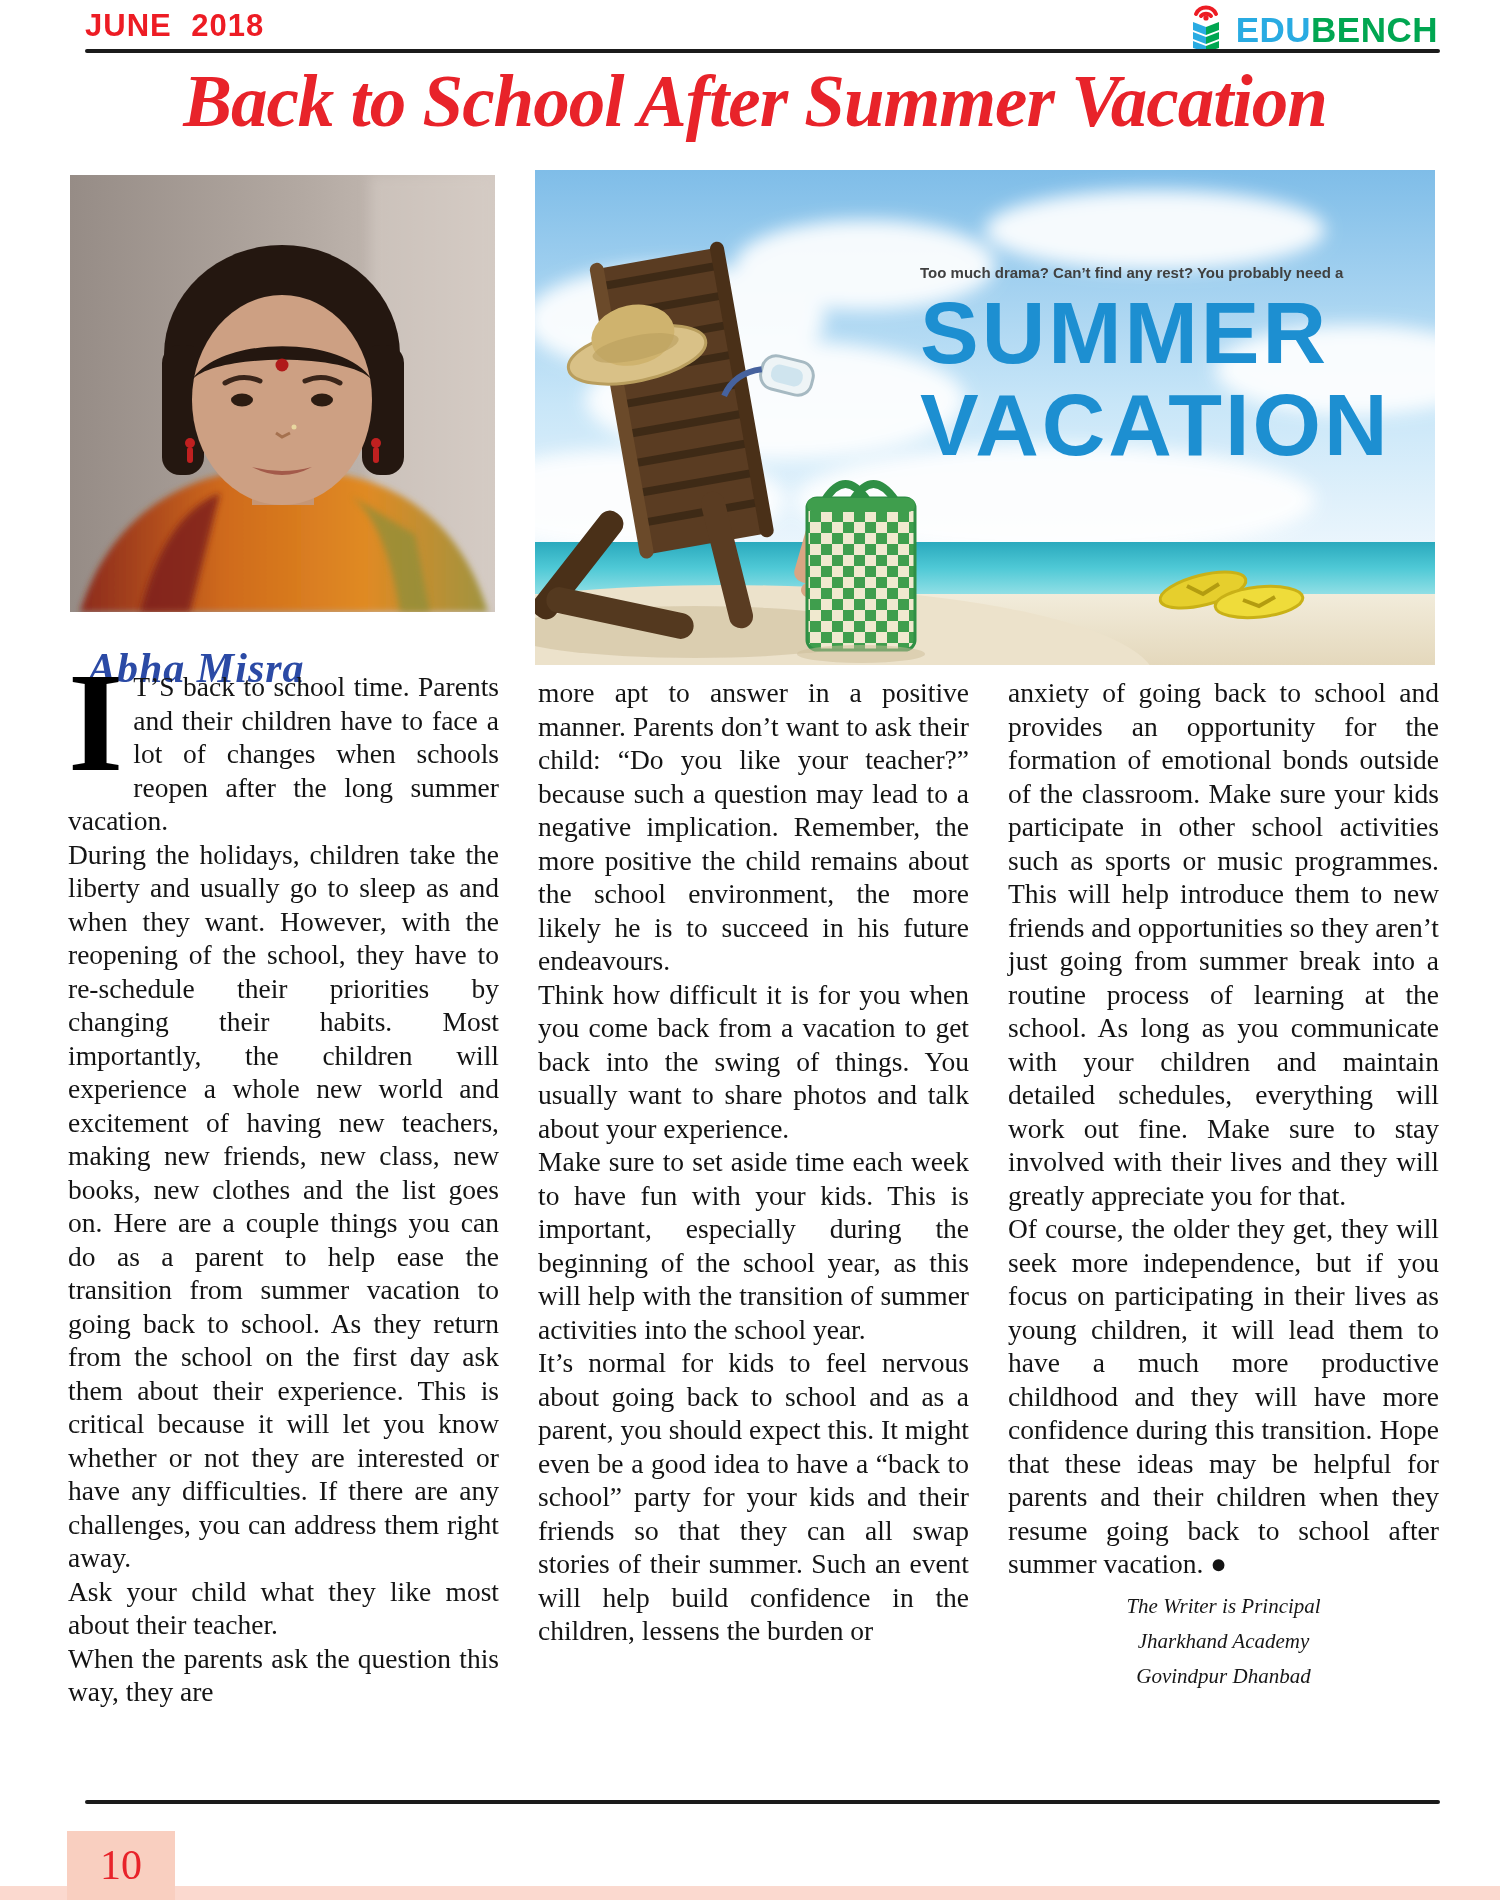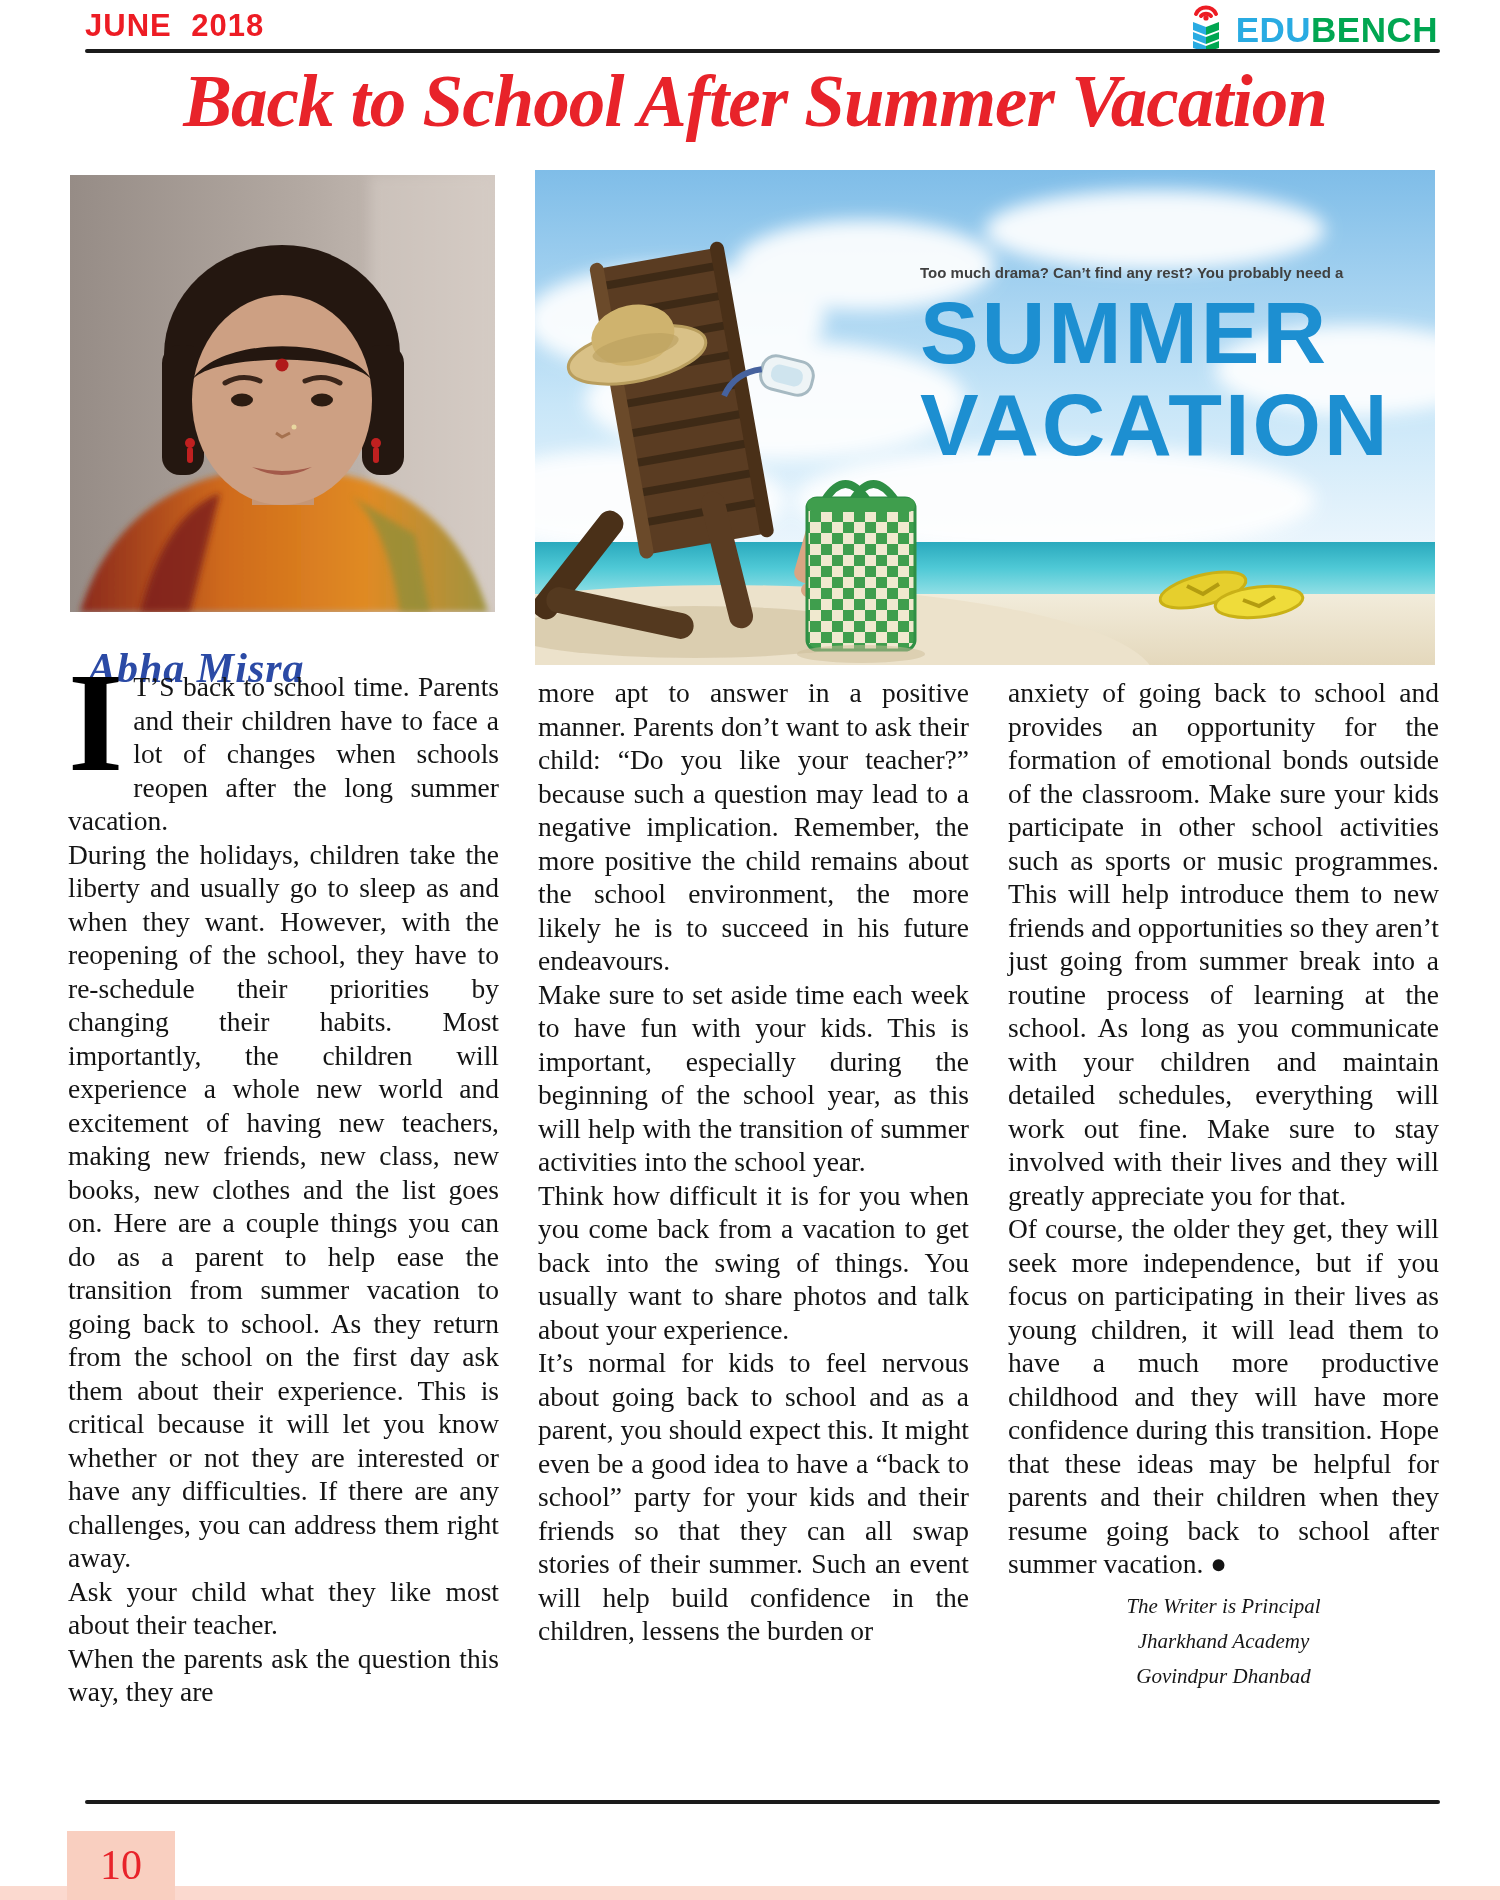--- a/index.html
+++ b/index.html
@@ -301,22 +301,22 @@
 
 <div class="col" id="col1">
   <p><span class="dropcap">I</span><span>T’S back to school time. Parents and their children have to face a lot of changes when schools reopen after the long summer vacation.</span></p>
   <p>During the holidays, children take the liberty and usually go to sleep as and when they want. However, with the reopening of the school, they have to re-schedule their priorities by changing their habits. Most importantly, the children will experience a whole new world and excitement of having new teachers, making new friends, new class, new books, new clothes and the list goes on. Here are a couple things you can do as a parent to help ease the transition from summer vacation to going back to school. As they return from the school on the first day ask them about their experience. This is critical because it will let you know whether or not they are interested or have any difficulties. If there are any challenges, you can address them right away.</p>
   <p>Ask your child what they like most about their teacher.</p>
   <p>When the parents ask the question this way, they are</p>
 </div>
 
 <div class="col" id="col2">
   <p>more apt to answer in a positive manner. Parents don’t want to ask their child: “Do you like your teacher?” because such a question may lead to a negative implication. Remember, the more positive the child remains about the school environment, the more likely he is to succeed in his future endeavours.</p>
+  <p>Think how difficult it is for you when you come back from a vacation to get back into the swing of things. You usually want to share photos and talk about your experience.</p>
   <p>Make sure to set aside time each week to have fun with your kids. This is important, especially during the beginning of the school year, as this will help with the transition of summer activities into the school year.</p>
-  <p>Think how difficult it is for you when you come back from a vacation to get back into the swing of things. You usually want to share photos and talk about your experience.</p>
   <p>It’s normal for kids to feel nervous about going back to school and as a parent, you should expect this. It might even be a good idea to have a “back to school” party for your kids and their friends so that they can all swap stories of their summer.  Such an event will help build confidence in the children, lessens the burden or</p>
 </div>
 
 <div class="col" id="col3">
   <p>anxiety of going back to school and provides an opportunity for the formation of emotional bonds outside of the classroom. Make sure your kids participate in other school activities such as sports or music programmes. This will help introduce them to new friends and opportunities so they aren’t just going from summer break into a routine process of learning at the school. As long as you communicate with your children and maintain detailed schedules, everything will work out fine. Make sure to stay involved with their lives and they will greatly appreciate you for that.</p>
   <p>Of course, the older they get, they will seek more independence, but if you focus on participating in their lives as young children, it will lead them to have a much more productive childhood and they will have more confidence during this transition. Hope that these ideas may be helpful for parents and their children when they resume going back to school after summer vacation. ●</p>
   <div class="byline">
     <div>The Writer is Principal</div>
     <div>Jharkhand Academy</div>
     <div>Govindpur Dhanbad</div>

